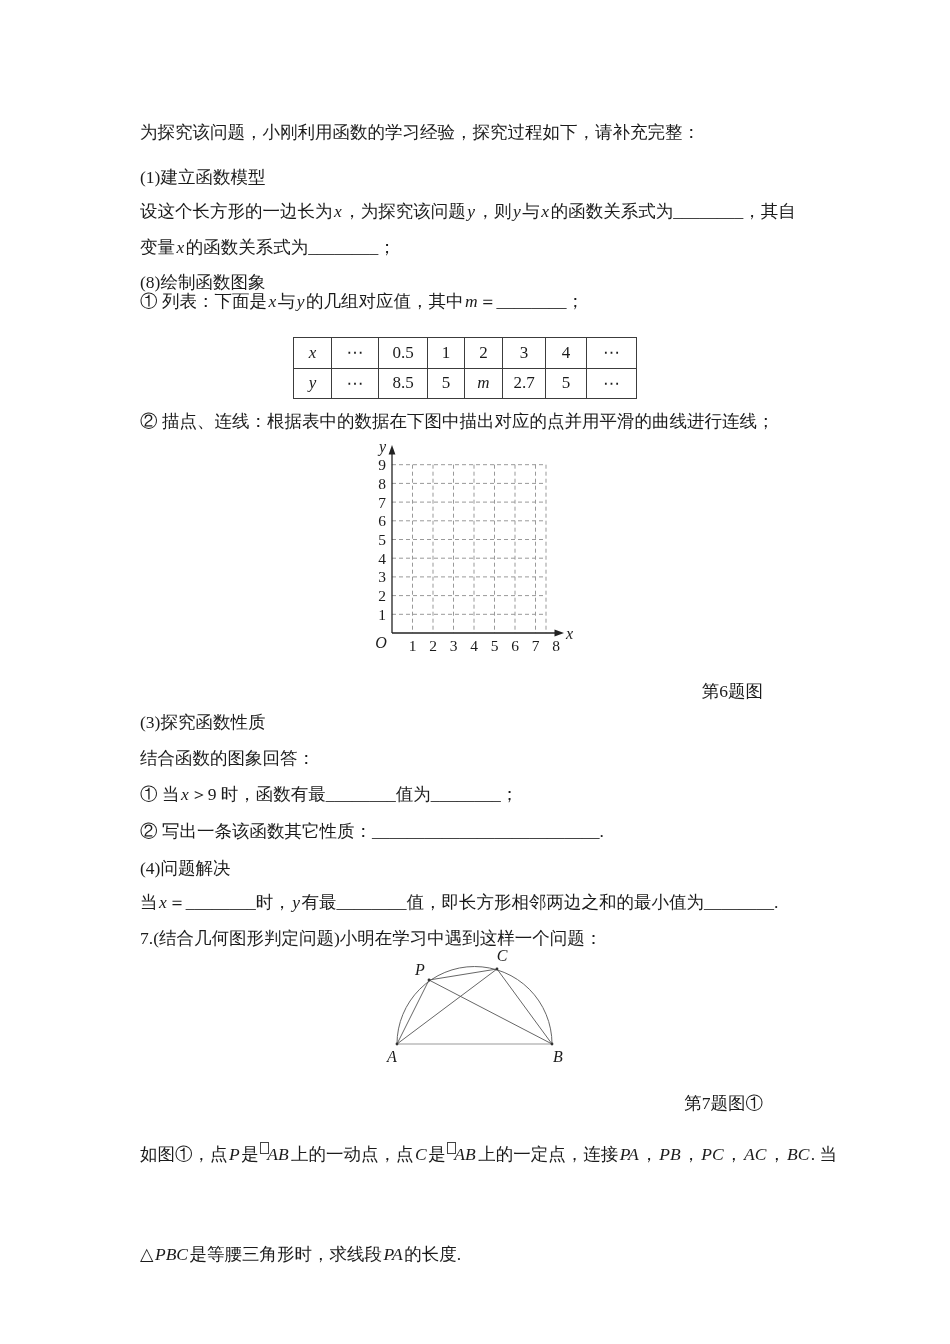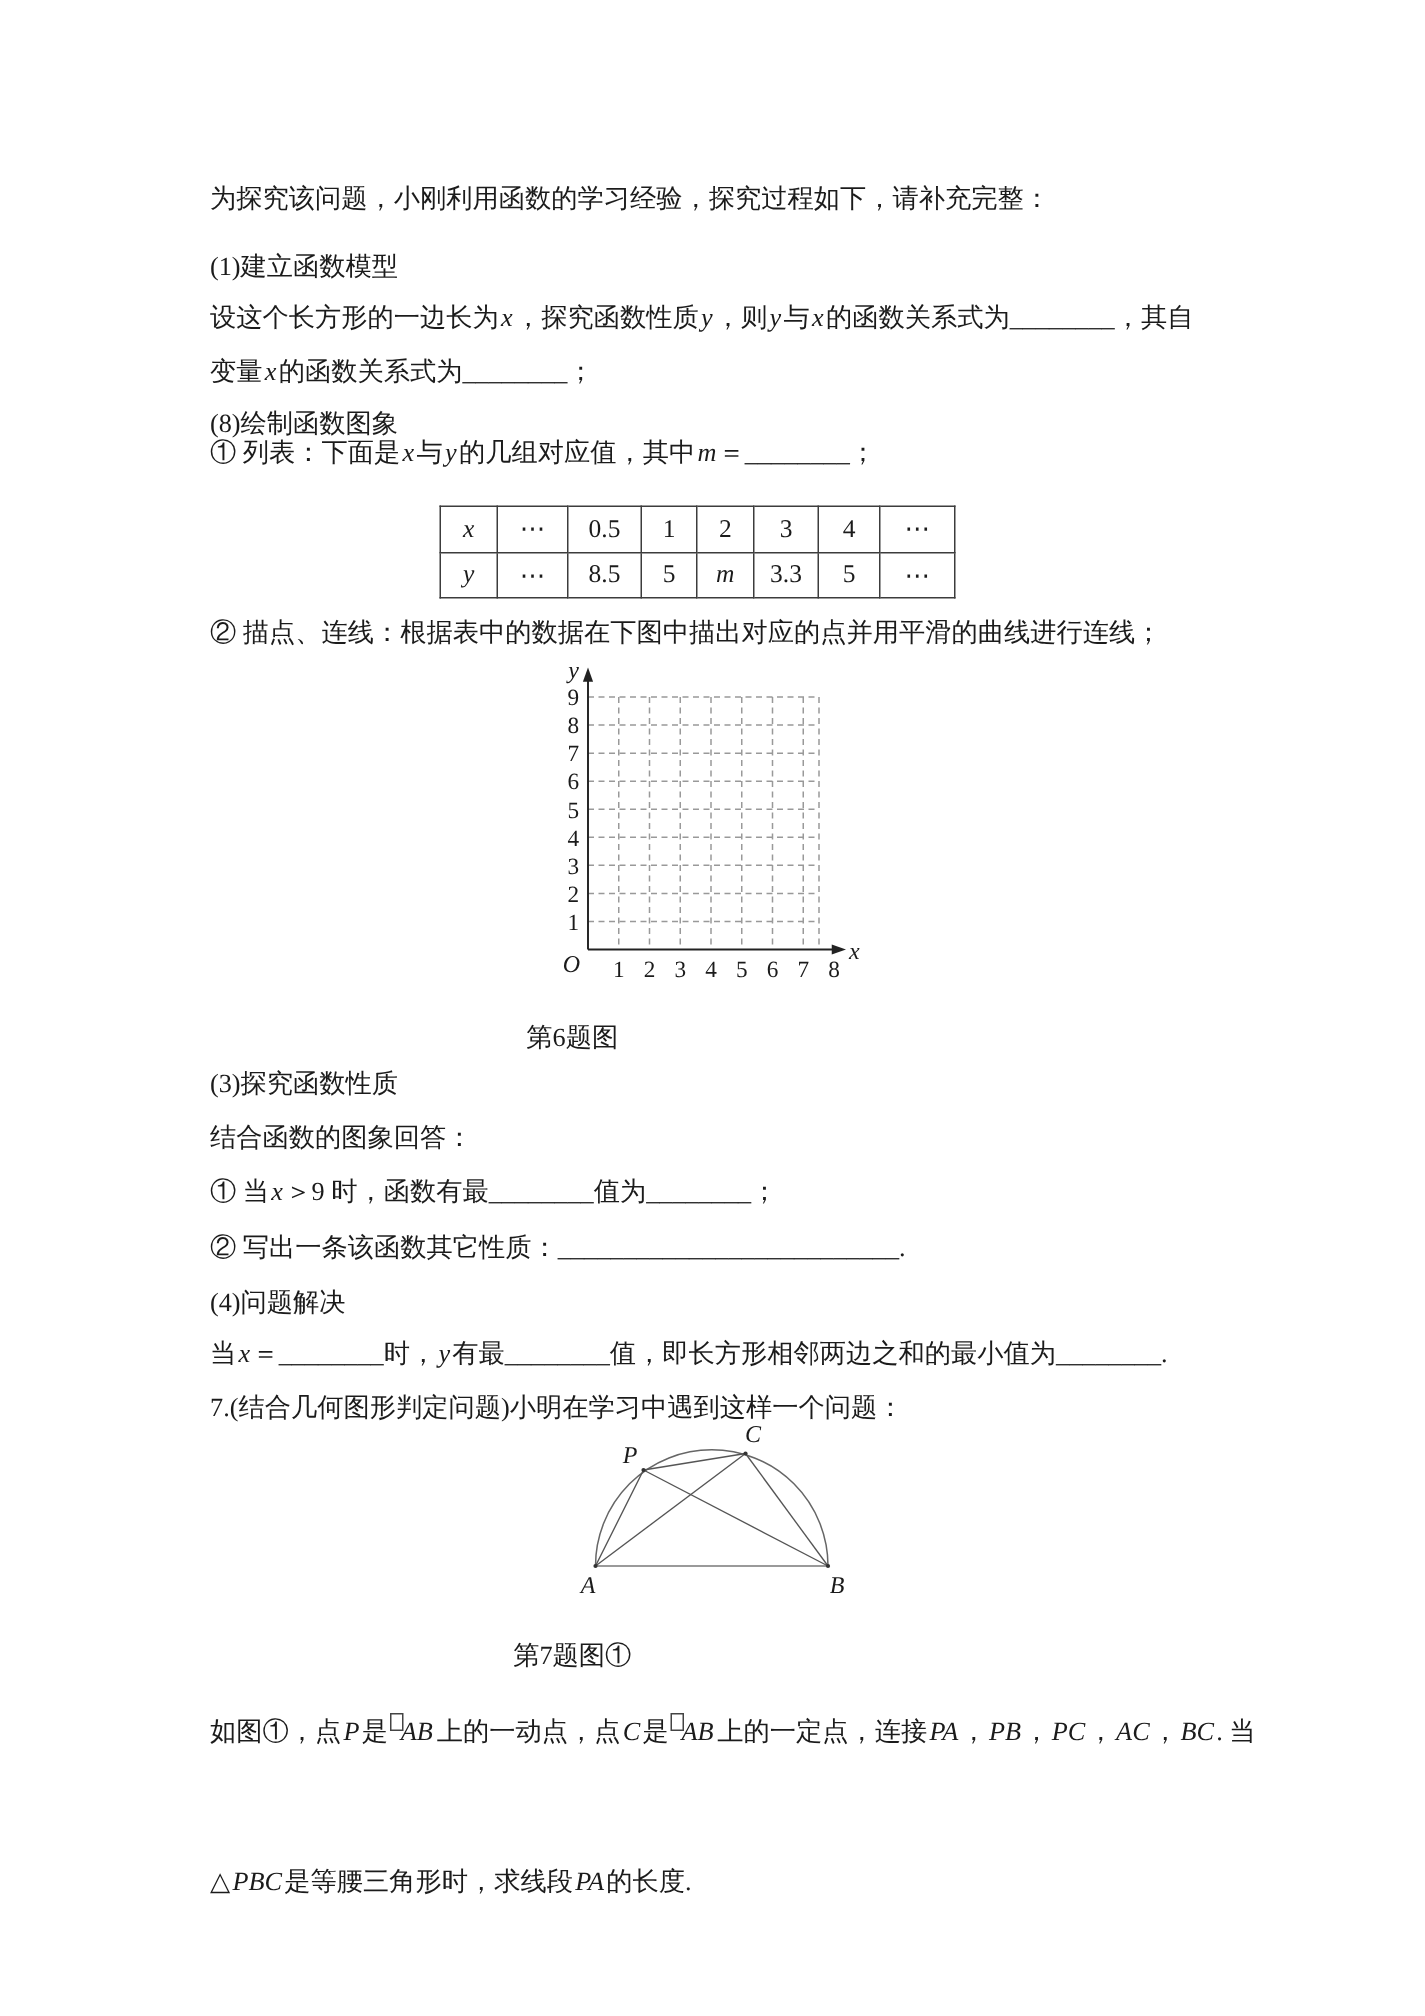--- a/index.html
+++ b/index.html
@@ -5,21 +5,21 @@
   html,body{margin:0;padding:0;}
   body{
     width:950px;height:1344px;background:#ffffff;position:relative;
     font-family:"Liberation Serif","DejaVu Serif",serif;
     color:#1b1b1b;font-size:17.5px;overflow:hidden;
   }
   .line{
     position:absolute;left:140px;white-space:nowrap;line-height:1.25;
   }
   .caption{
-    position:absolute;left:0;width:763px;text-align:center;line-height:1.2;
+    position:absolute;left:0;width:763px;text-align:right;line-height:1.2;
   }
   .var{font-style:italic;padding:0 1.5px;}
   .arc-ab{position:relative;display:inline-block;padding:0 1px;}
   .arc-ab .tofu{
     display:inline-block;width:7px;height:10px;border:1px solid #444;
     vertical-align:6px;margin-right:-3px;
   }
   .arc-ab .var{}
   
   table.vals{
@@ -37,21 +37,21 @@
   .fig-wrap{position:absolute;left:350px;top:948px;}
   svg text{font-family:"Liberation Serif","DejaVu Serif",serif;fill:#1b1b1b;}
   svg .tick{font-size:15.5px;}
   svg .ital{font-style:italic;font-size:16px;}
 </style>
 </head>
 <body>
 
 <div class="line" style="top:122px"><span>为探究该问题，小刚利用函数的学习经验，探究过程如下，请补充完整：</span></div>
 <div class="line" style="top:167px"><span>(1)建立函数模型</span></div>
-<div class="line" style="top:201px"><span>设这个长方形的一边长为</span><span class="var">x</span><span>，探究函数性质</span><span class="var">y</span><span>，则</span><span class="var">y</span><span>与</span><span class="var">x</span><span>的函数关系式为</span><span>________</span><span>，其自</span></div>
+<div class="line" style="top:201px"><span>设这个长方形的一边长为</span><span class="var">x</span><span>，为探究该问题</span><span class="var">y</span><span>，则</span><span class="var">y</span><span>与</span><span class="var">x</span><span>的函数关系式为</span><span>________</span><span>，其自</span></div>
 <div class="line" style="top:237px"><span>变量</span><span class="var">x</span><span>的函数关系式为</span><span>________</span><span>；</span></div>
 <div class="line" style="top:272px"><span>(8)绘制函数图象</span></div>
 <div class="line" style="top:291px"><span>① 列表：下面是</span><span class="var">x</span><span>与</span><span class="var">y</span><span>的几组对应值，其中</span><span class="var">m</span><span>＝</span><span>________</span><span>；</span></div>
 
 <table class="vals">
   <colgroup>
     <col class="c0">
       <col class="c1">
       <col class="c2">
       <col class="c3">
@@ -70,21 +70,21 @@
     <td>3</td>
     <td>4</td>
     <td>⋯</td>
   </tr>
   <tr>
     <td class="var">y</td>
     <td>⋯</td>
     <td>8.5</td>
     <td>5</td>
     <td class="var">m</td>
-    <td>3.3</td>
+    <td>2.7</td>
     <td>5</td>
     <td>⋯</td>
   </tr>
 </tbody>
   </table>
 
 <div class="line" style="top:411px"><span>② 描点、连线：根据表中的数据在下图中描出对应的点并用平滑的曲线进行连线；</span></div>
 
 <div class="grid-wrap">
 <svg width="230" height="232" viewBox="0 0 230 232">

